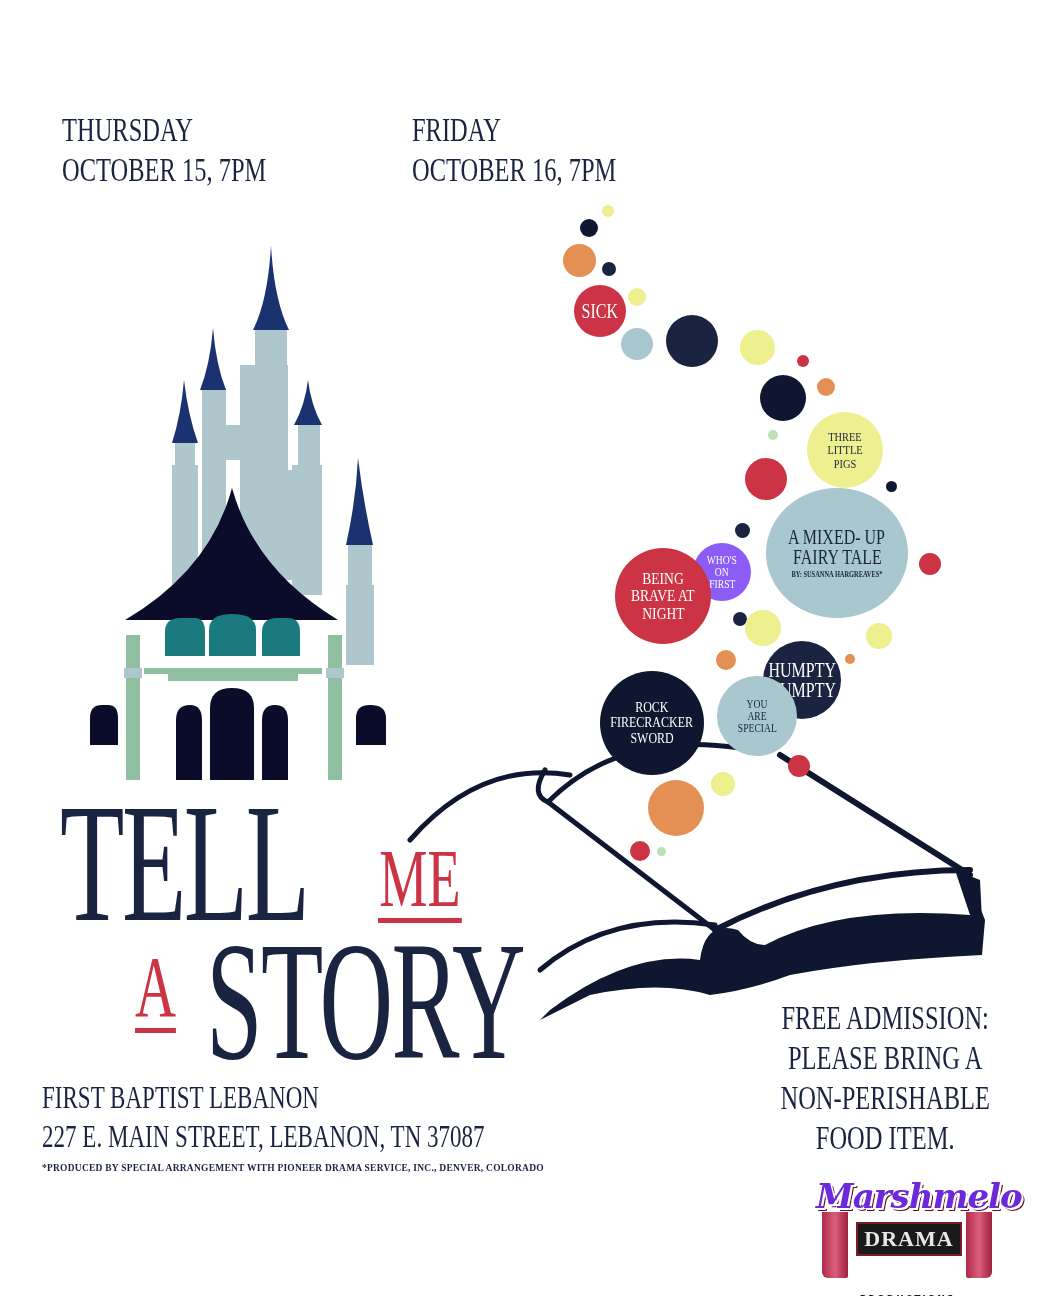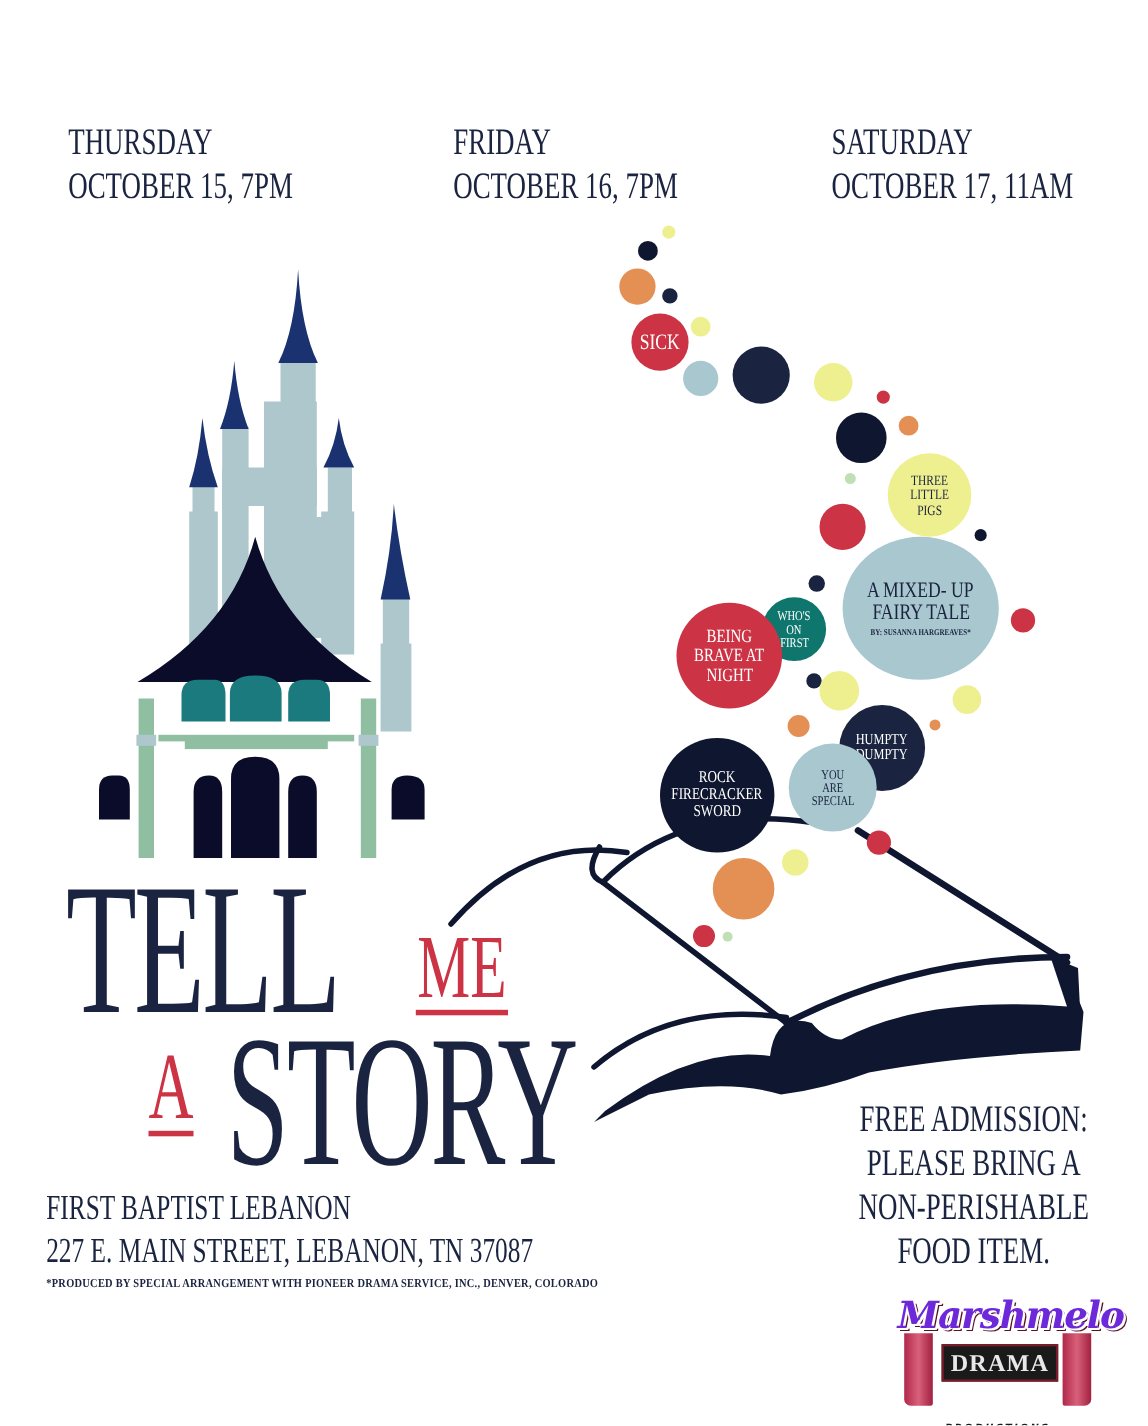--- a/index.html
+++ b/index.html
@@ -34,24 +34,20 @@
 <div id="poster">
 
   <div class="date-block" style="left:20px;">
     <span class="day">THURSDAY</span>
     <span class="dt">OCTOBER 15, 7PM</span>
   </div>
   <div class="date-block" style="left:370px;">
     <span class="day">FRIDAY</span>
     <span class="dt">OCTOBER 16, 7PM</span>
   </div>
-  <div class="date-block" style="left:714px;">
-    <span class="day">SATURDAY</span>
-    <span class="dt">OCTOBER 17, 11AM</span>
-  </div>
 
   <svg style="position:absolute;left:80px;top:240px;" width="320" height="550" viewBox="0 0 320 550">
     <g fill="#adc7cd">
       <rect x="175" y="85" width="32" height="240"></rect>
       <rect x="160" y="125" width="48" height="200"></rect>
       <rect x="122" y="148" width="24" height="190"></rect>
       <rect x="122" y="185" width="86" height="35"></rect>
       <rect x="95" y="200" width="20" height="150"></rect>
       <rect x="92" y="225" width="26" height="130"></rect>
       <rect x="218" y="185" width="22" height="160"></rect>
@@ -141,31 +137,31 @@
   <div class="bubble" style="left:807px;top:412px;width:76px;height:76px;background:#eeef8f;font-size:13px;">
     <span class="dark">THREE</span>
     <span class="dark">LITTLE</span>
     <span class="dark">PIGS</span>
   </div>
   <div class="bubble" style="left:766px;top:488px;width:142px;height:130px;background:#a9c7cf;font-size:20px;">
     <span class="dark">A MIXED- UP</span>
     <span class="dark">FAIRY TALE</span>
     <span class="dark" style="font-size:8px;margin-top:4px;font-weight:bold;">BY: SUSANNA HARGREAVES*</span>
   </div>
-  <div class="bubble" style="left:693px;top:543px;width:58px;height:58px;background:#0f766e;font-size:12px;">
+  <div class="bubble" style="left:693px;top:543px;width:58px;height:58px;background:#8b5cf6;font-size:12px;">
     <span class="light">WHO'S</span>
     <span class="light">ON</span>
     <span class="light">FIRST</span>
   </div>
   <div class="bubble" style="left:615px;top:548px;width:96px;height:96px;background:#cc3344;font-size:17px;">
     <span class="light">BEING</span>
     <span class="light">BRAVE AT</span>
     <span class="light">NIGHT</span>
   </div>
-  <div class="bubble" style="left:763px;top:641px;width:78px;height:78px;background:#1a2440;font-size:14px;">
+  <div class="bubble" style="left:763px;top:641px;width:78px;height:78px;background:#1a2440;font-size:20px;">
     <span class="light">HUMPTY</span>
     <span class="light">DUMPTY</span>
   </div>
   <div class="bubble" style="left:600px;top:671px;width:104px;height:104px;background:#0f1630;font-size:15px;">
     <span class="light">ROCK</span>
     <span class="light">FIRECRACKER</span>
     <span class="light">SWORD</span>
   </div>
   <div class="bubble" style="left:717px;top:676px;width:80px;height:80px;background:#a9c7cf;font-size:12px;">
     <span class="dark">YOU</span>

